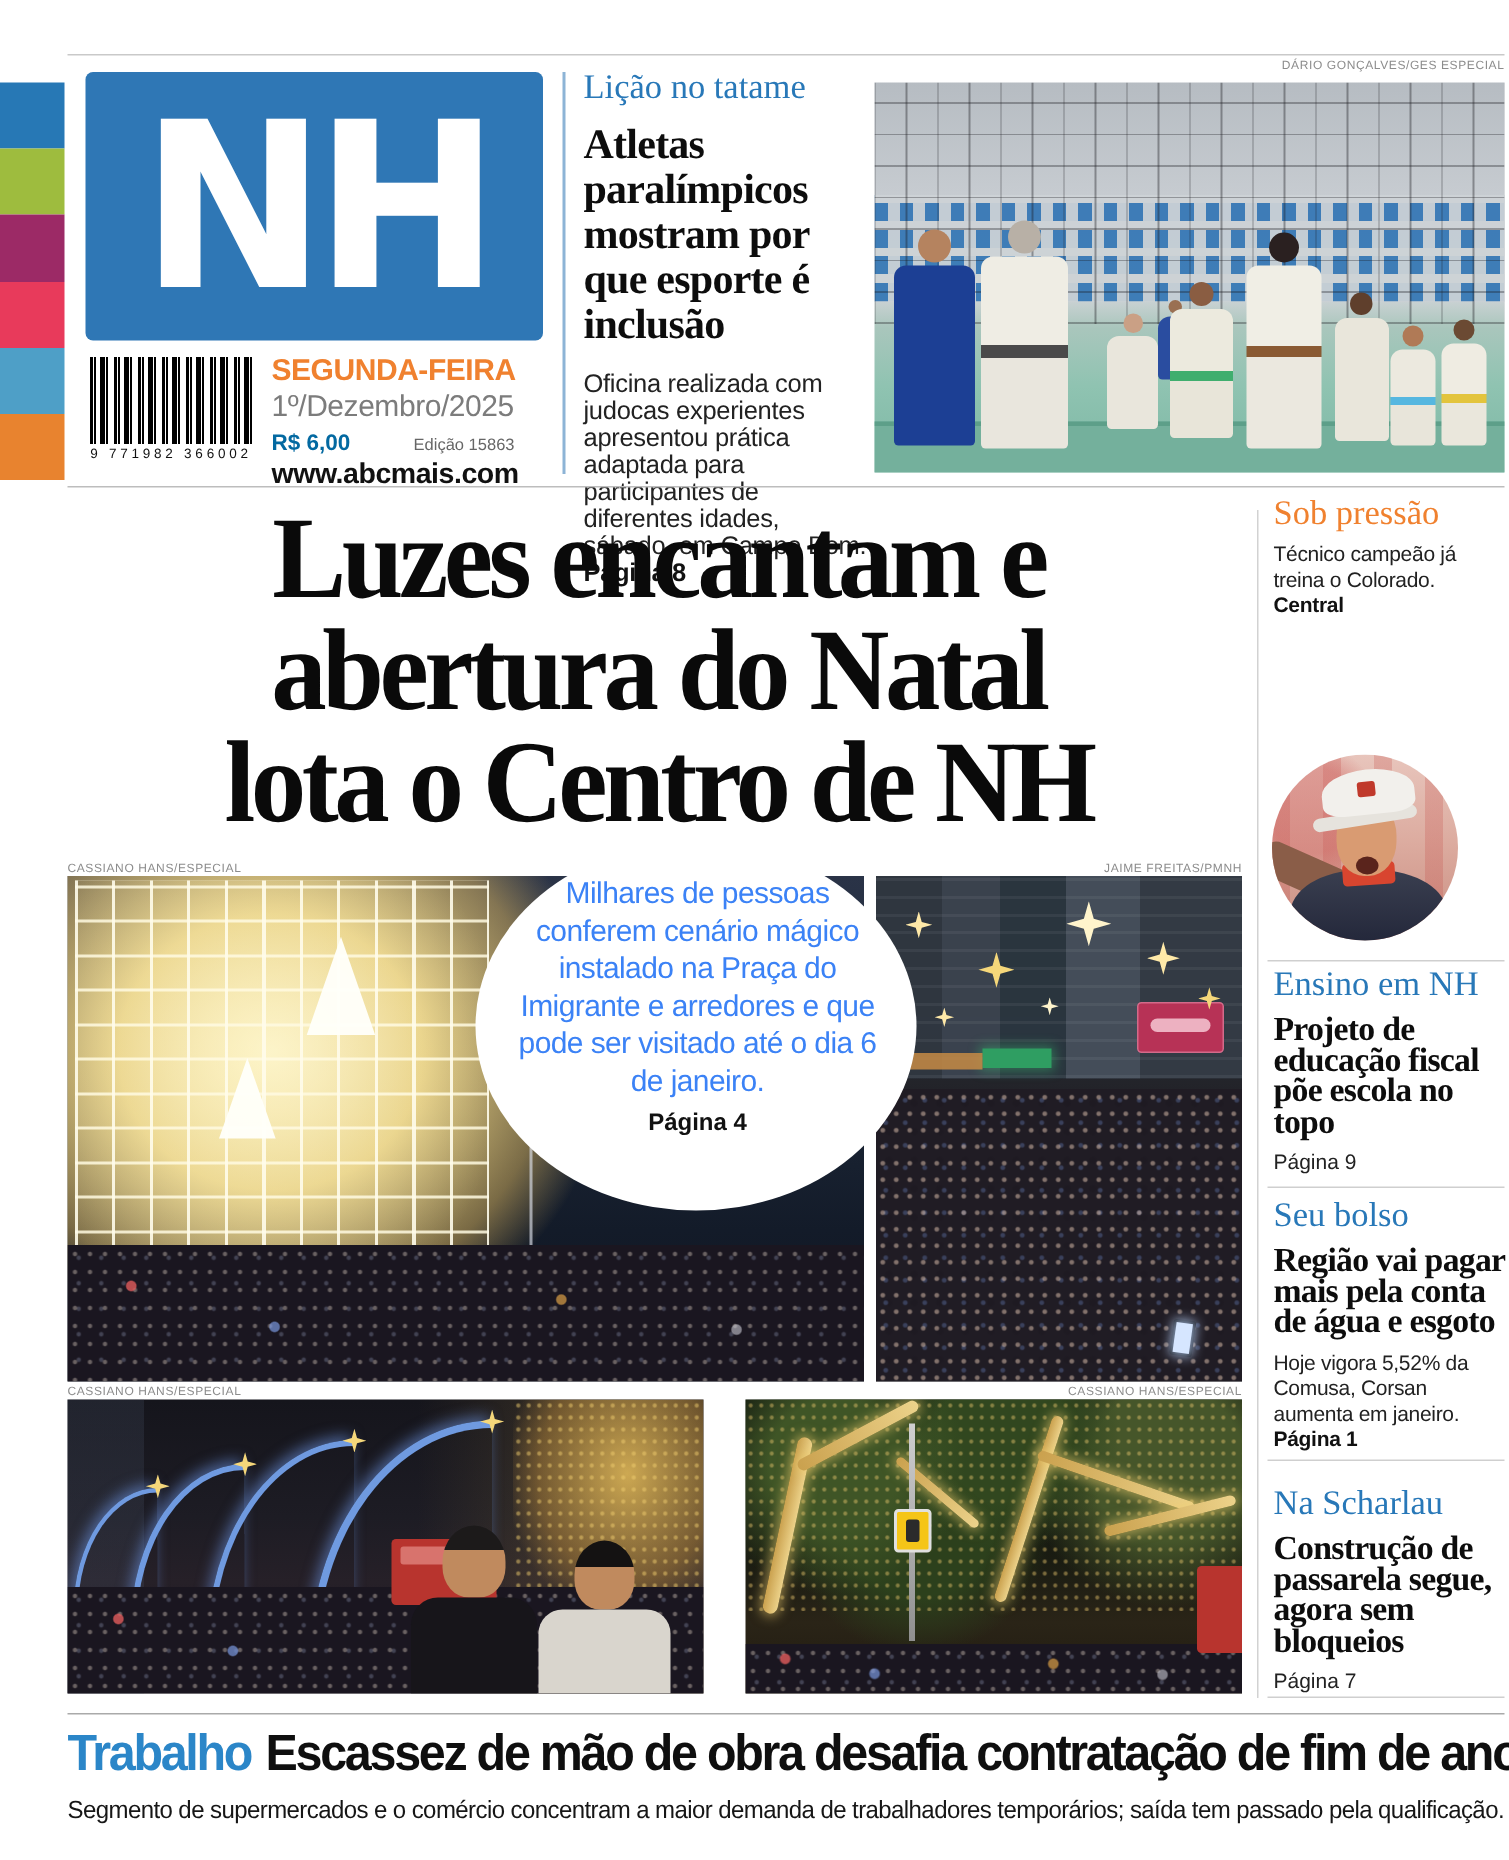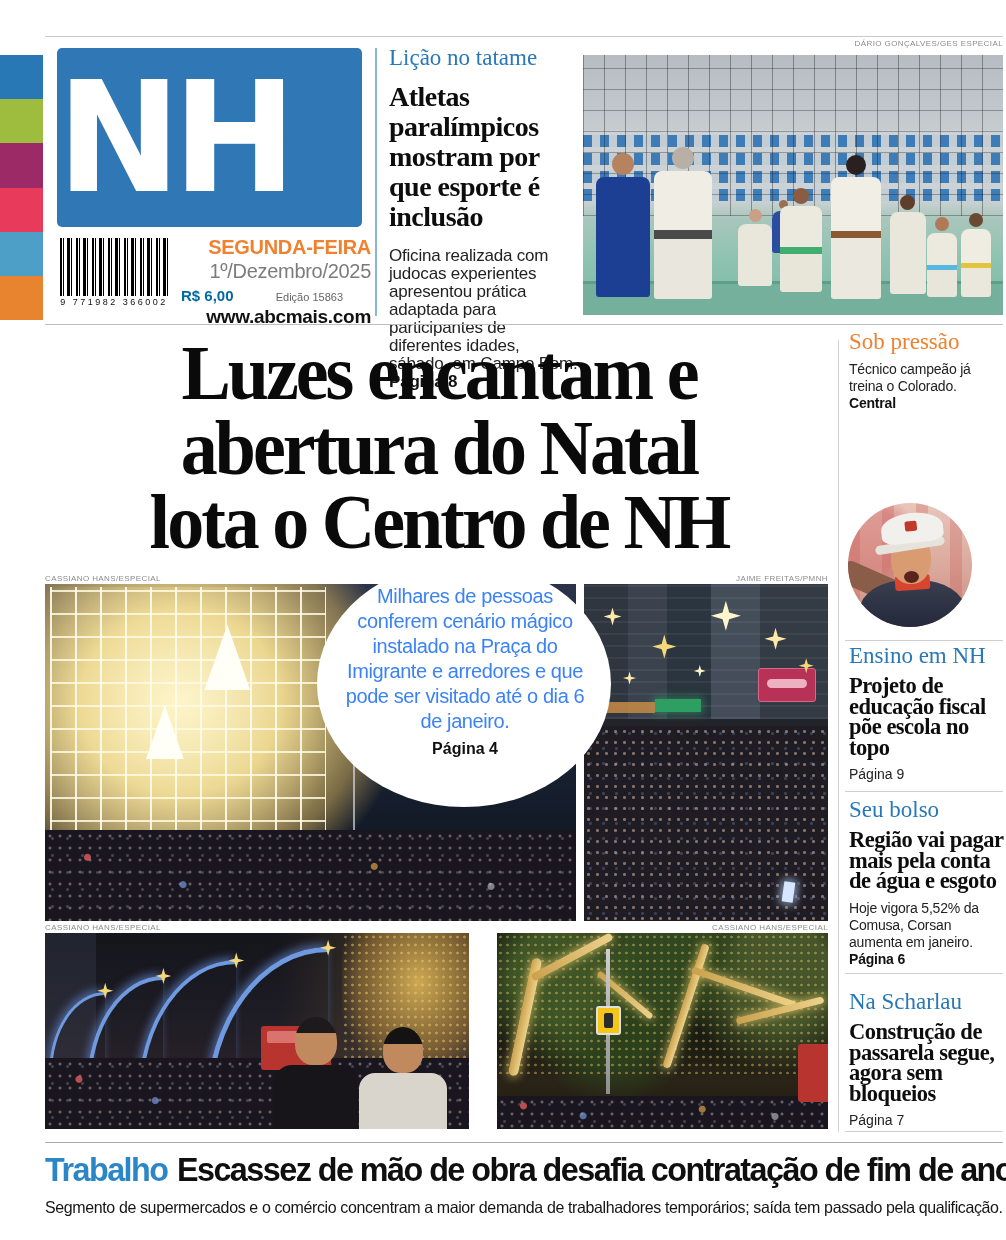--- a/index.html
+++ b/index.html
@@ -15,30 +15,30 @@
   .sb-vrule    { position:absolute; left:838px; top:340px; height:792px; width:1px; background:#d2d2d2; }
   .sb-div      { position:absolute; left:845px; right:3px; height:1px; background:#cfcfcf; }
 
   
   .color-strip { position:absolute; left:0; top:55px; width:43px; height:265px; display:flex; flex-direction:column; }
   .color-strip div { flex:1; }
   .cs1{background:#2778b5;} .cs2{background:#9ebc3e;} .cs3{background:#9c2a66;}
   .cs4{background:#e83a5b;} .cs5{background:#4e9fc7;} .cs6{background:#e8832f;}
 
   .logo-box { position:absolute; left:57px; top:48px; width:305px; height:179px; background:#2f77b5; border-radius:5px;
-              display:flex; align-items:center; }
+              display:flex; align-items:center; justify-content:center; }
   .logo-text { font-family:"DejaVu Sans", sans-serif; font-weight:bold; font-size:148px; line-height:1;
                color:#fff; letter-spacing:-8px; transform:scaleY(1.04); }
 
   .barcode { position:absolute; left:60px; top:238px; width:108px; height:76px; }
   .barcode .bars { height:58px; background:
       repeating-linear-gradient(90deg,#000 0 2px,#fff 2px 3px,#000 3px 4px,#fff 4px 7px,#000 7px 10px,#fff 10px 11px,#000 11px 12px,#fff 12px 16px); }
   .barcode-num { margin-top:1px; font-size:9px; letter-spacing:2.5px; color:#111; text-align:center; white-space:nowrap; }
 
-  .date-block { position:absolute; left:181px; top:236px; width:190px;text-align:right; }
+  .date-block { position:absolute; left:181px; top:236px; width:190px; }
   .db-day  { color:#f0812f; font-weight:bold; font-size:20px; letter-spacing:-0.3px; }
   .db-date { color:#7c7c7c; font-size:20px; letter-spacing:-0.3px; margin-top:1px; }
   .db-price-row { display:flex; justify-content:space-between; align-items:baseline; margin-top:4px; width:162px; }
   .db-price { font-weight:bold; font-size:15px; color:#0369a1; }
   .db-edition { font-size:11px; color:#666; }
   .db-site { font-weight:bold; font-size:19px; color:#111; margin-top:2px; letter-spacing:-0.3px; }
 
   
   .kicker { font-family:"Liberation Serif", serif; font-size:23px; line-height:1; }
   .k-blue { color:#2878b8; } .k-orange { color:#f0812f; }
@@ -335,21 +335,21 @@
   <div class="sb" style="top:644px;">
     <div class="kicker k-blue">Ensino em NH</div>
     <div class="serif-head sb-head">Projeto de educação fiscal põe escola no topo</div>
     <div class="sb-ref">Página 9</div>
   </div>
   <div class="sb-div" style="top:791px;"></div>
 
   <div class="sb" style="top:798px;">
     <div class="kicker k-blue">Seu bolso</div>
     <div class="serif-head sb-head">Região vai pagar mais pela conta de água e esgoto</div>
-    <div class="sb-body"><span>Hoje vigora 5,52% da Comusa, Corsan aumenta em janeiro. </span><b class="ref-b">Página 6</b></div>
+    <div class="sb-body"><span>Hoje vigora 5,52% da Comusa, Corsan aumenta em janeiro. </span><b class="ref-b">Página 1</b></div>
   </div>
   <div class="sb-div" style="top:973px;"></div>
 
   <div class="sb" style="top:990px;">
     <div class="kicker k-blue">Na Scharlau</div>
     <div class="serif-head sb-head">Construção de passarela segue, agora sem bloqueios</div>
     <div class="sb-ref">Página 7</div>
   </div>
   <div class="sb-div" style="top:1131px;"></div>
 

